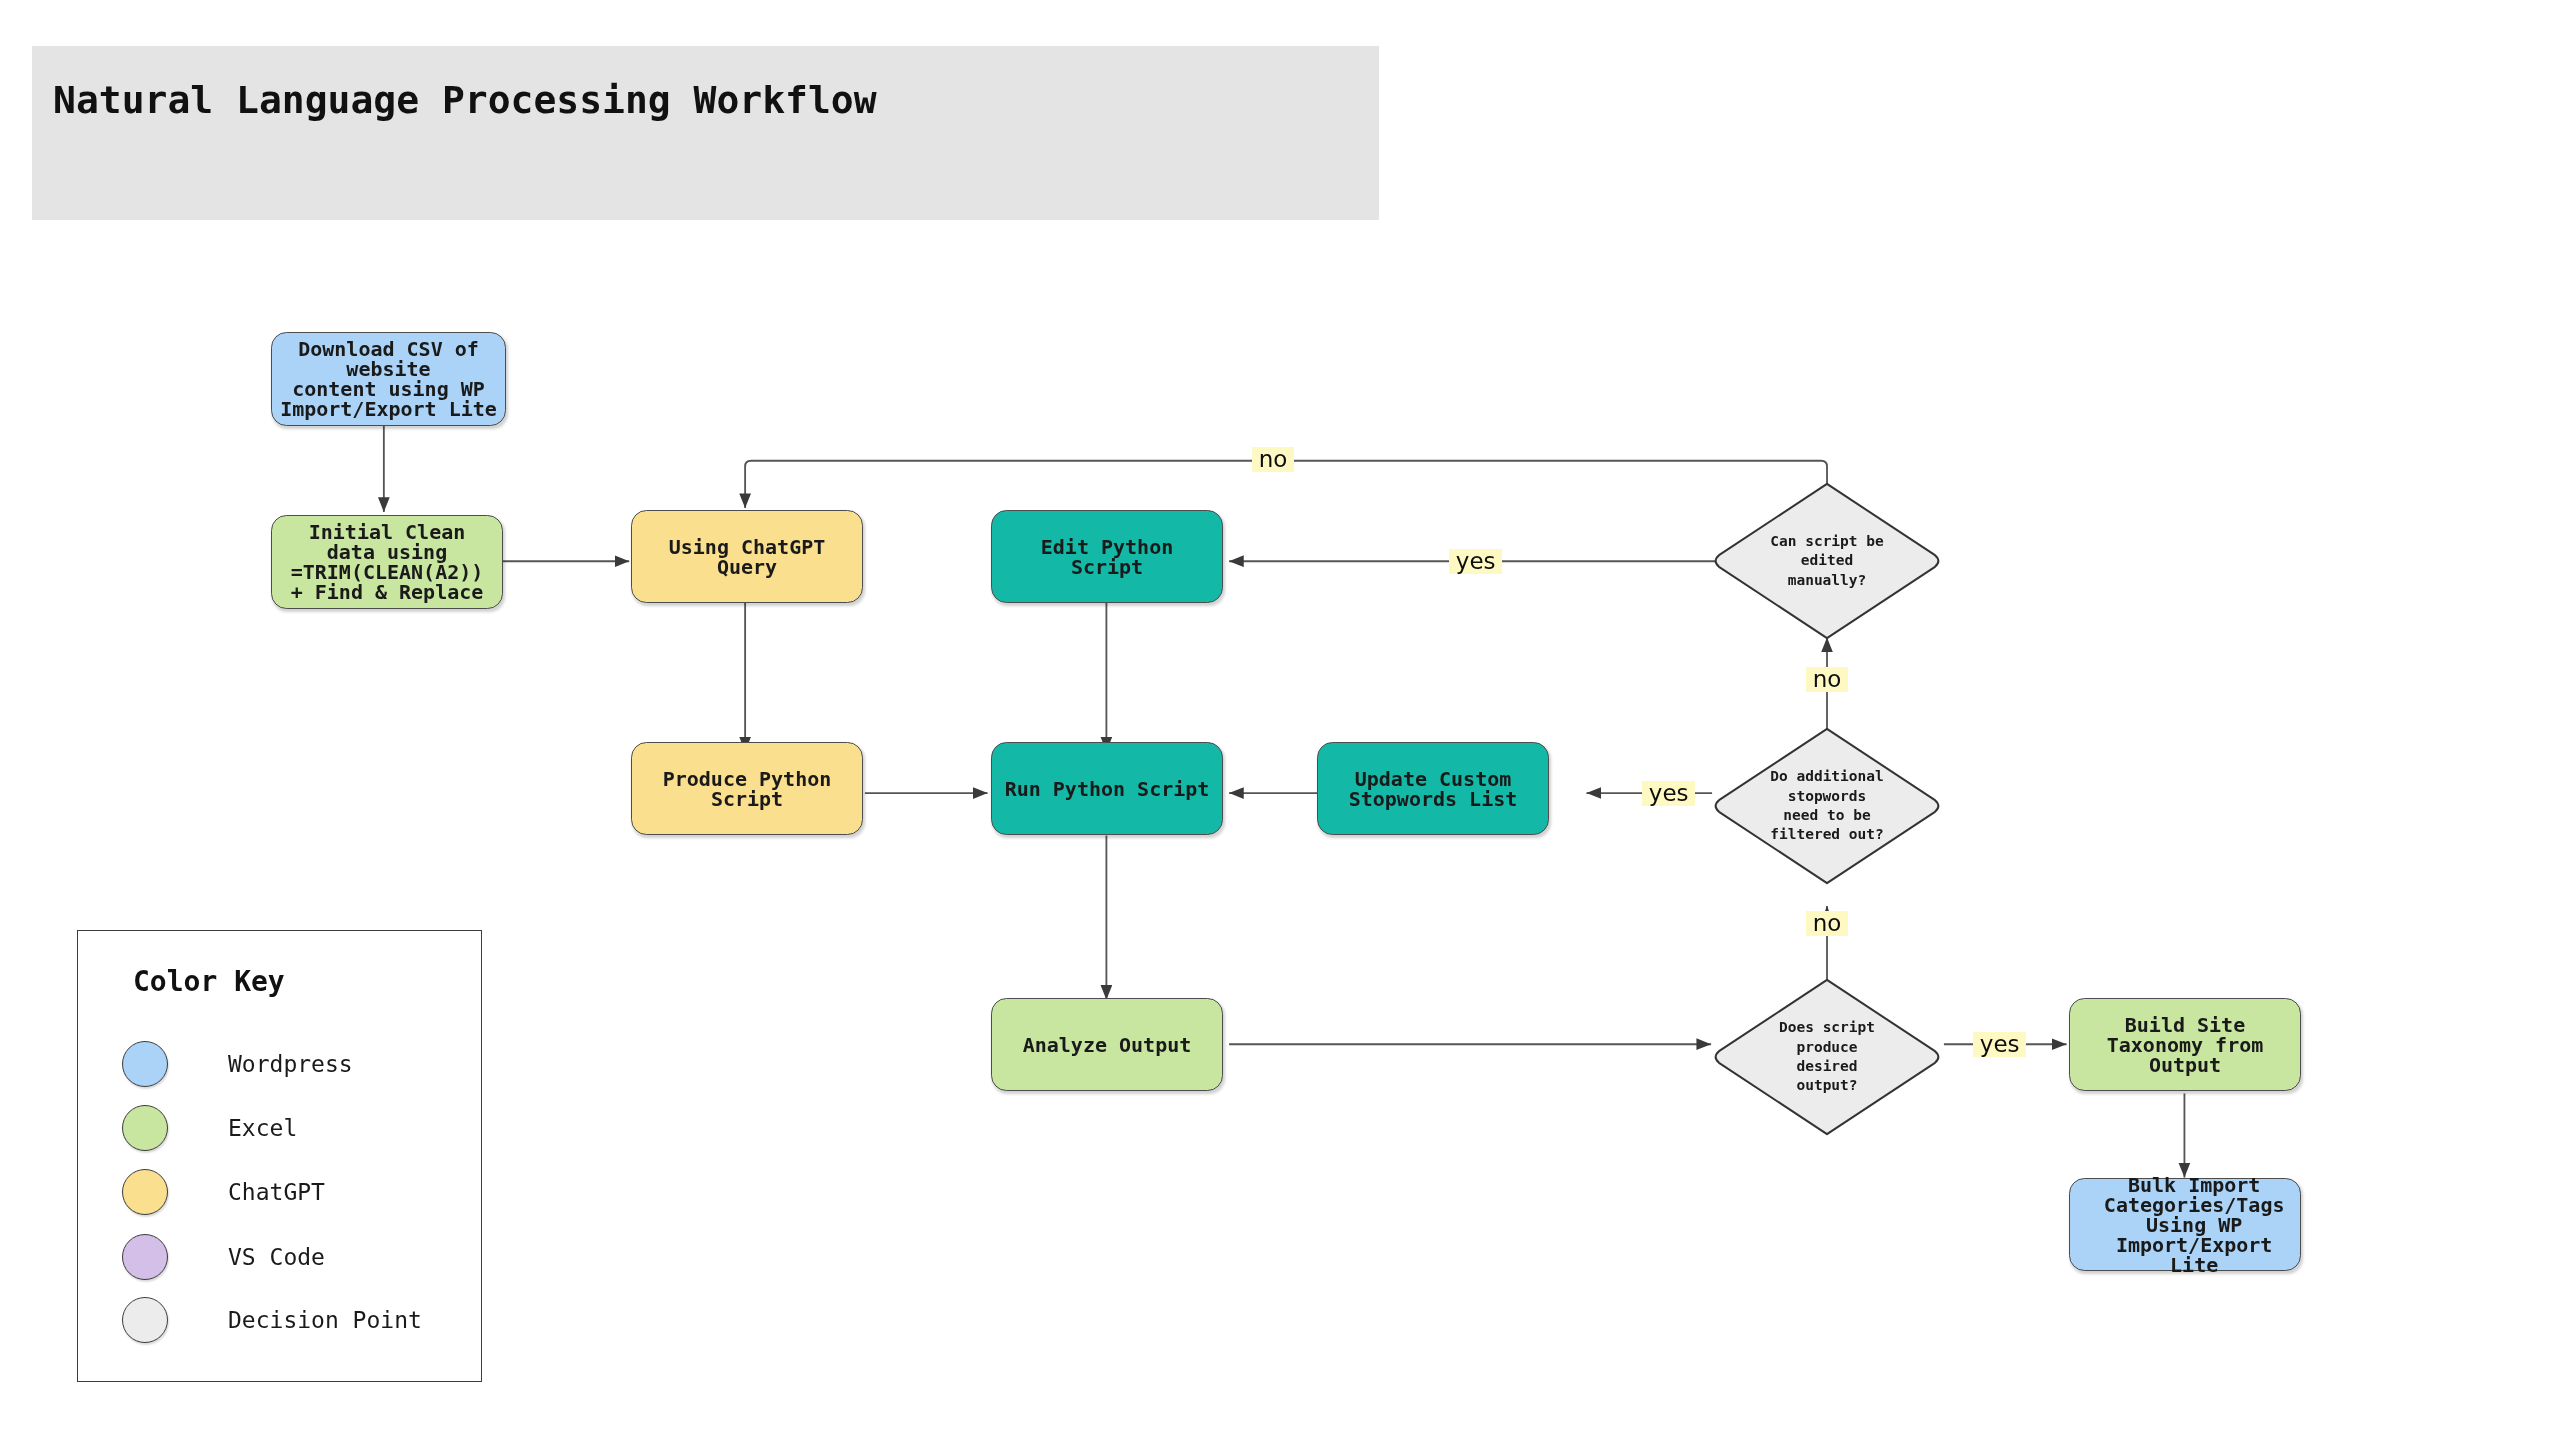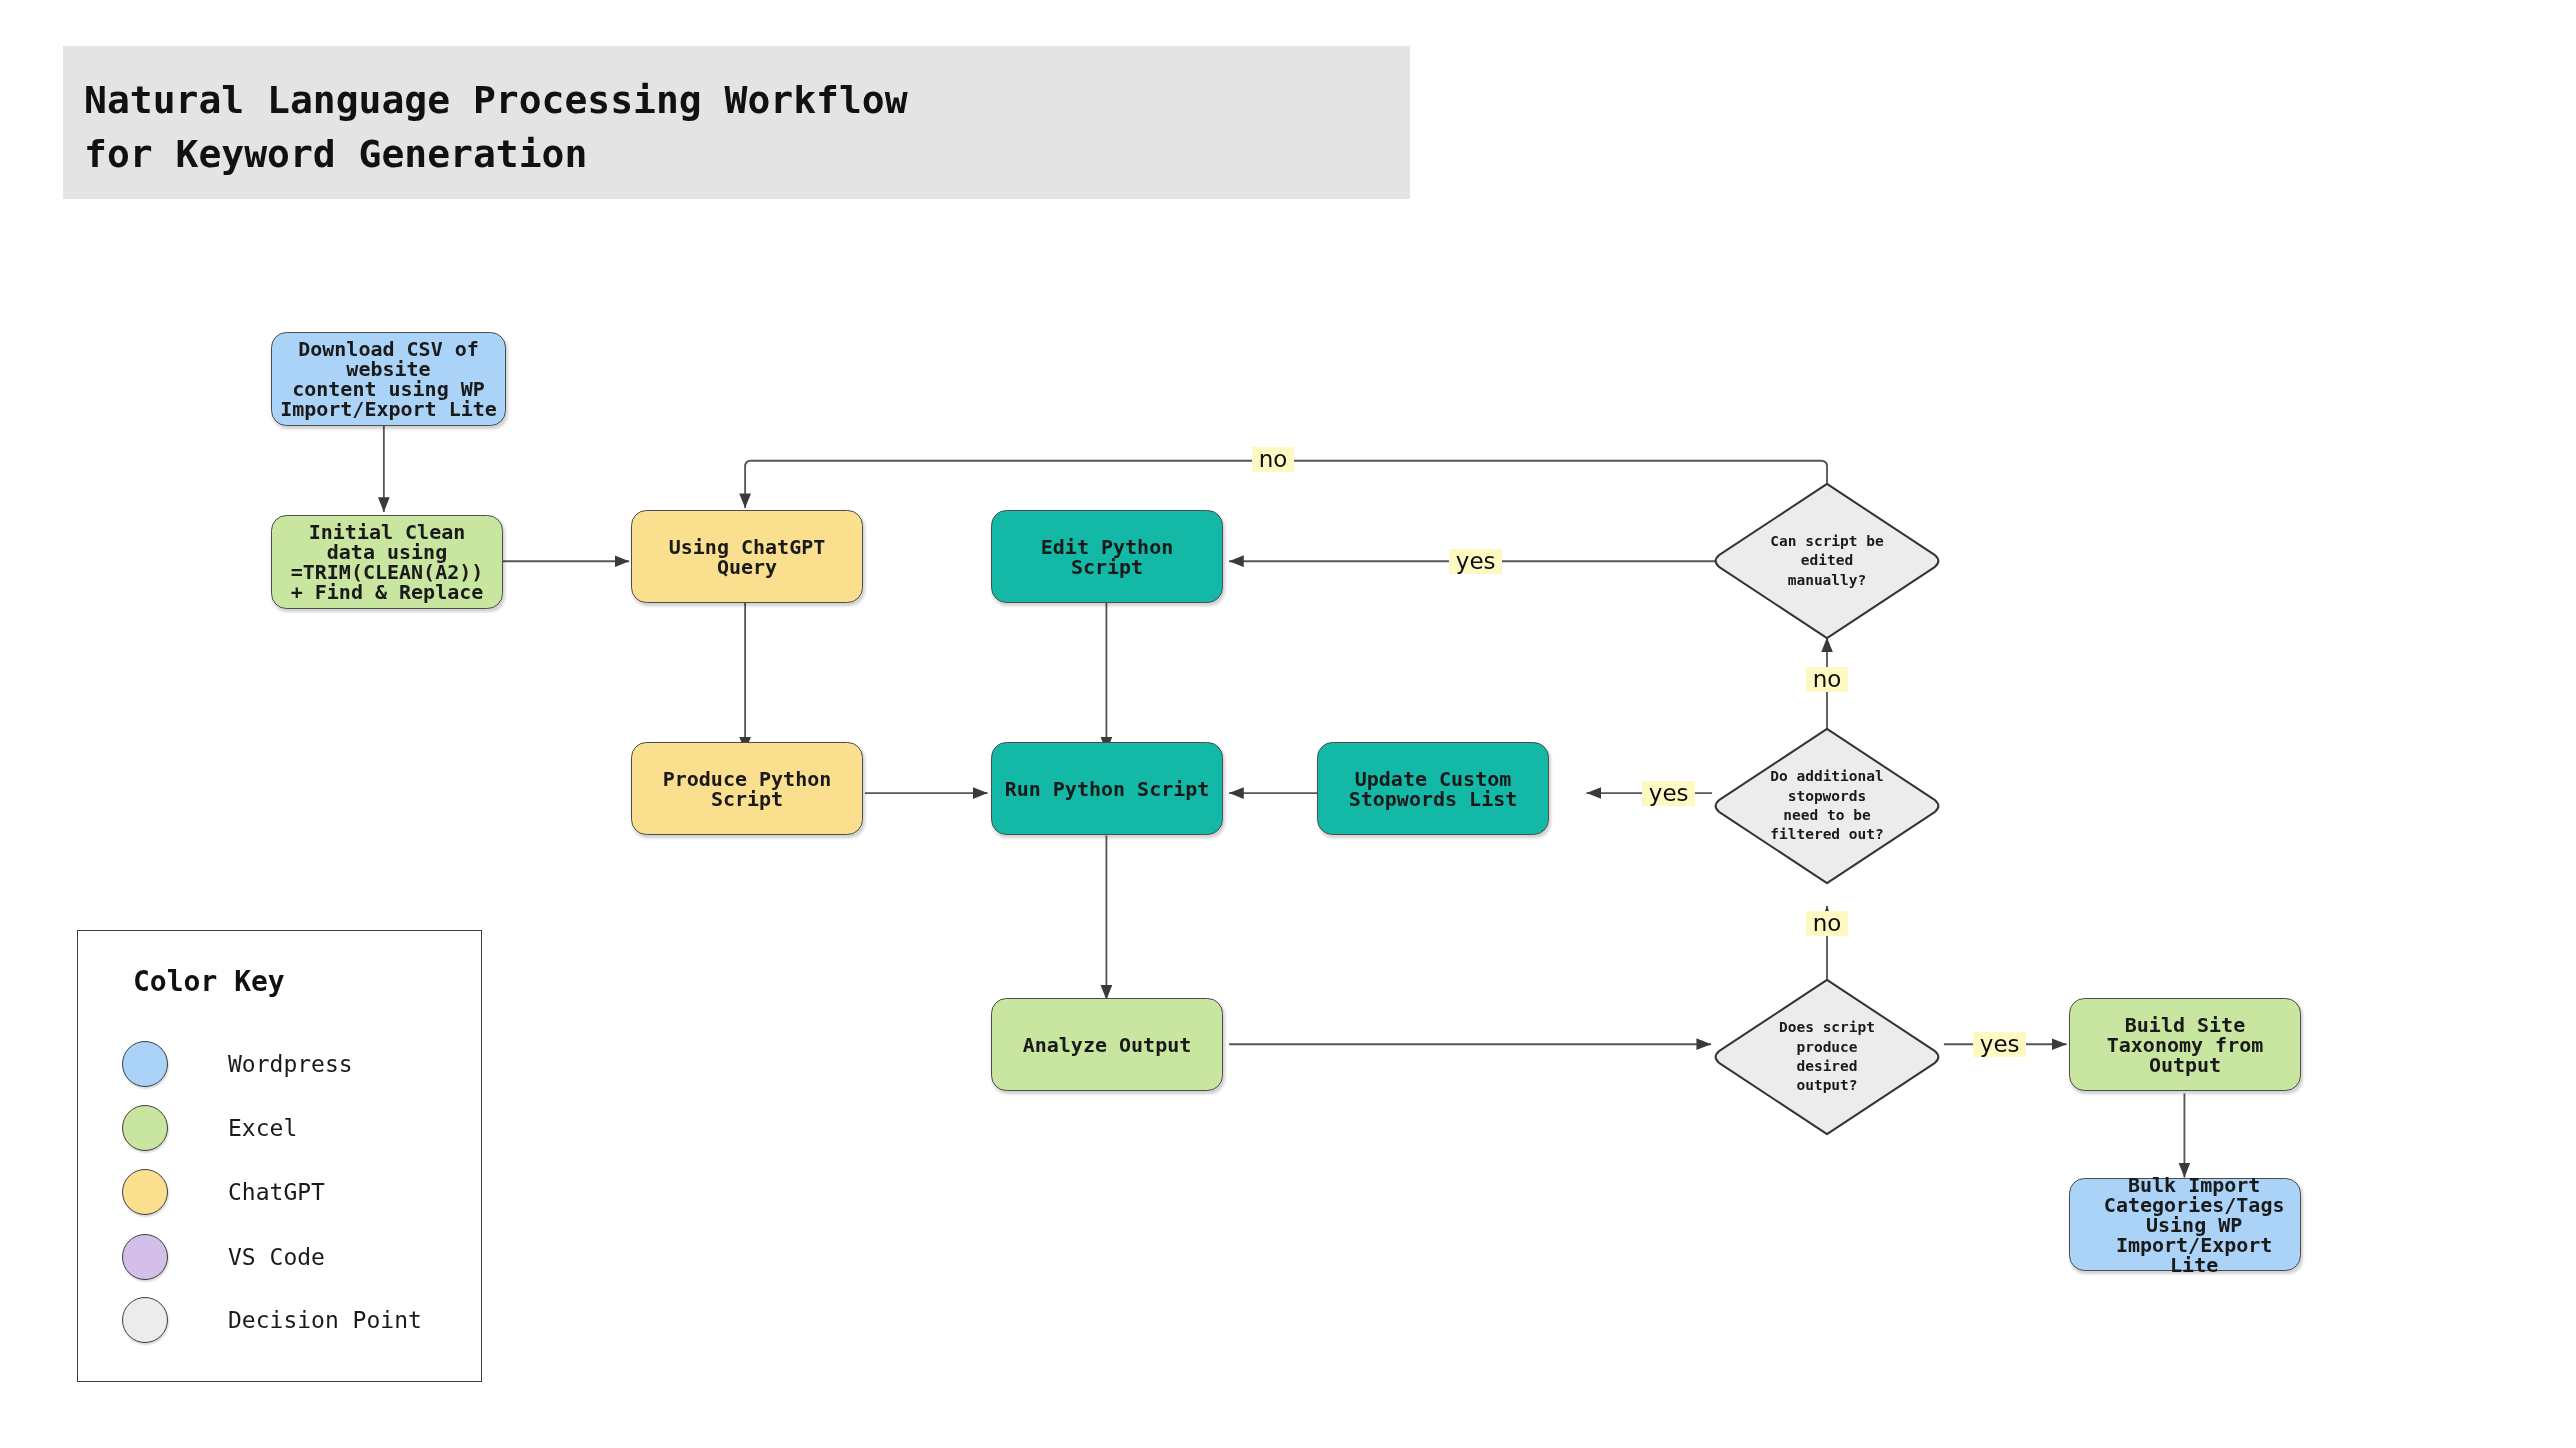--- a/index.html
+++ b/index.html
@@ -11,24 +11,24 @@
     width: 2576px;
     height: 1448px;
     position: relative;
     overflow: hidden;
     font-family: "DejaVu Sans Mono", monospace;
   }
 
   
   #title-banner {
     position: absolute;
-    left: 63px;
+    left: 32px;
     top: 46px;
     width: 1347px;
-    height: 153px;
+    height: 174px;
     background: #e4e4e4;
     box-sizing: border-box;
     padding: 27px 0 0 21px;
   }
   #title-banner .tline {
     font-family: "DejaVu Sans Mono", monospace;
     font-weight: bold;
     font-size: 38px;
     line-height: 54px;
     color: #111111;
@@ -152,21 +152,20 @@
     font-size: 23px;
     color: #1a1a1a;
     white-space: nowrap;
   }
 </style>
 </head>
 <body>
 
 <div id="title-banner">
   <div class="tline">Natural Language Processing Workflow</div>
-  <div class="tline">for Keyword Generation</div>
 </div>
 
 <svg id="edges" viewBox="0 0 2666 1499" xmlns="http://www.w3.org/2000/svg">
   <defs>
     <marker id="arrow" markerWidth="9" markerHeight="9" refX="8" refY="3.2" orient="auto" markerUnits="strokeWidth">
       <path d="M0,0 L8,3.2 L0,6.4 z" fill="#3a3a3a"></path>
     </marker>
   </defs>
   <g fill="none" stroke="#555555" stroke-width="1.9" marker-end="url(#arrow)">
 

